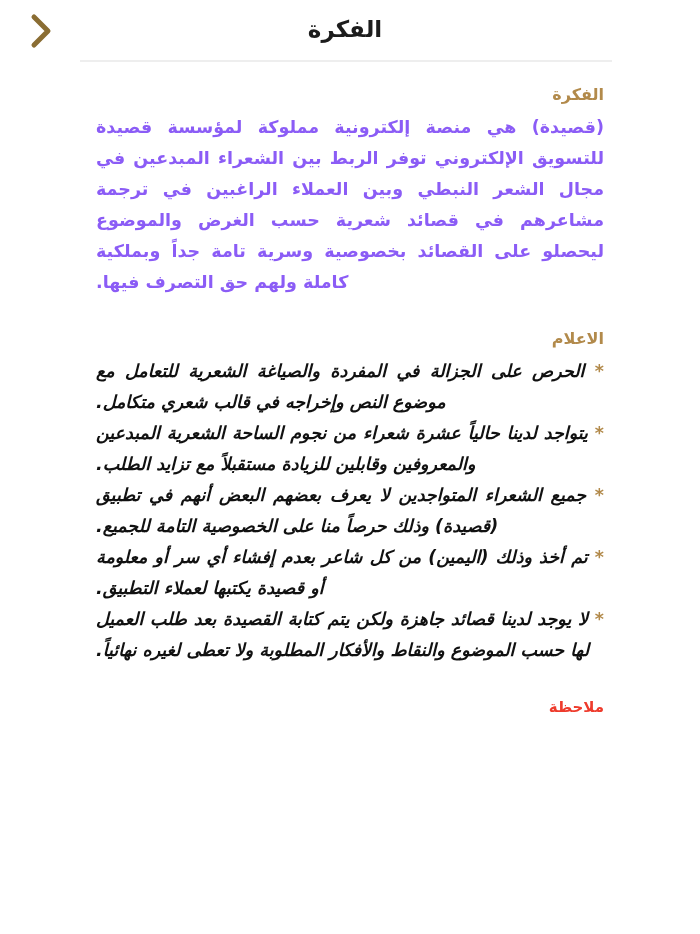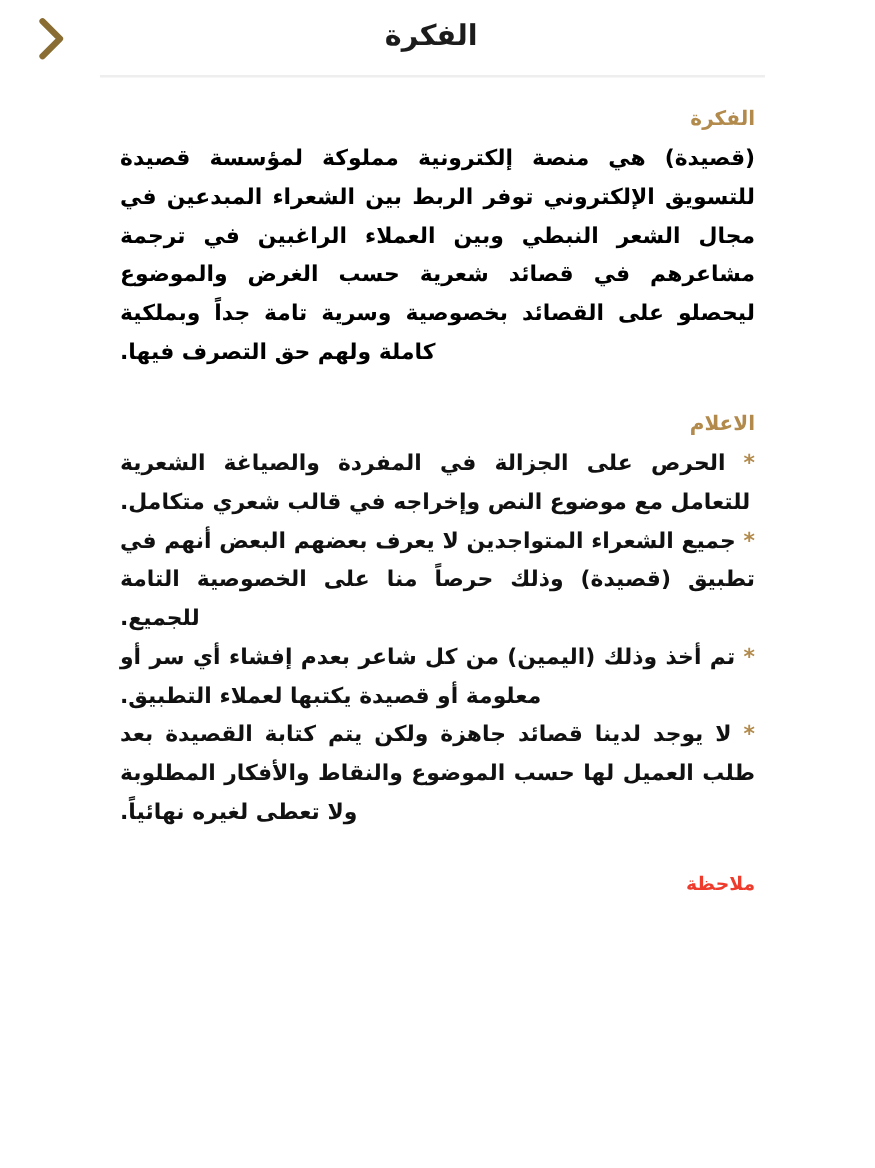--- a/index.html
+++ b/index.html
@@ -95,31 +95,32 @@
     color: #ee3b2c;
     text-align: right;
     margin-bottom: 5px;
     font-size: 15px;
   }
 
   .para {
     font-size: 17.5px;
     font-weight: bold;
     line-height: 31px;
-    color: #000000;
+    color: #8b5cf6;
     text-align: justify;
     text-align-last: left;
     margin: 0;
     direction: rtl;
   }
 
   .bullet-list {
     list-style: none;
     margin: 0;
     padding: 0;
+    font-style: italic;
   }
   .bullet-item {
     font-size: 17.5px;
     font-weight: bold;
     line-height: 31px;
     color: #111111;
     text-align: justify;
     text-align-last: left;
     margin: 0;
     direction: rtl;
@@ -156,20 +157,24 @@
     <div class="section">
       <div class="section-heading">الاعلام</div>
 
       <ul class="bullet-list">
         <li class="bullet-item">
           <span class="bullet-marker">*</span>
           <span>الحرص على الجزالة في المفردة والصياغة الشعرية للتعامل مع موضوع النص وإخراجه في قالب شعري متكامل.</span>
         </li>
         <li class="bullet-item">
           <span class="bullet-marker">*</span>
+          <span>يتواجد لدينا حالياً عشرة شعراء من نجوم الساحة الشعرية المبدعين والمعروفين وقابلين للزيادة مستقبلاً مع تزايد الطلب.</span>
+        </li>
+        <li class="bullet-item">
+          <span class="bullet-marker">*</span>
           <span>جميع الشعراء المتواجدين لا يعرف بعضهم البعض أنهم في تطبيق (قصيدة) وذلك حرصاً منا على الخصوصية التامة للجميع.</span>
         </li>
         <li class="bullet-item">
           <span class="bullet-marker">*</span>
           <span>تم أخذ وذلك (اليمين) من كل شاعر بعدم إفشاء أي سر أو معلومة أو قصيدة يكتبها لعملاء التطبيق.</span>
         </li>
         <li class="bullet-item">
           <span class="bullet-marker">*</span>
           <span>لا يوجد لدينا قصائد جاهزة ولكن يتم كتابة القصيدة بعد طلب العميل لها حسب الموضوع والنقاط والأفكار المطلوبة ولا تعطى لغيره نهائياً.</span>
         </li>

